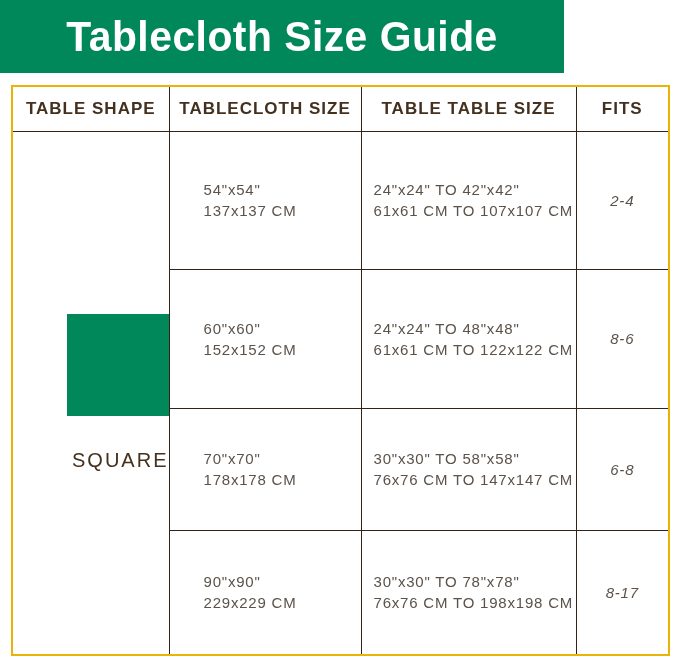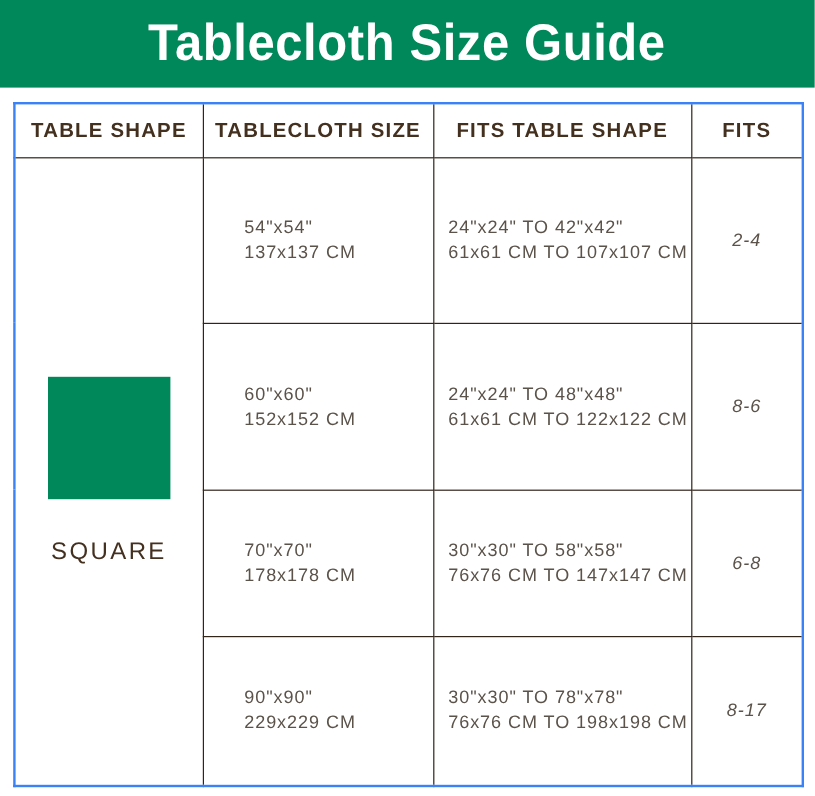--- a/index.html
+++ b/index.html
@@ -4,21 +4,21 @@
 <style>
   * { box-sizing: border-box; margin: 0; padding: 0; }
   html, body {
     width: 679px; height: 663px;
     background: #ffffff;
     font-family: "Liberation Sans", sans-serif;
     overflow: hidden;
   }
   
   .banner {
-    width: 679px; height: 73px;
+    width: 564px; height: 73px;
     background: #00875A;
     display: flex; align-items: center; justify-content: center;
   }
   .banner h1 {
     color: #ffffff;
     font-size: 43px;
     font-weight: 800;
     letter-spacing: 0.5px;
     transform: scaleX(0.95);
     white-space: nowrap;
@@ -29,21 +29,21 @@
     left: 11px; top: 85px;
     width: 657px;
     border-collapse: collapse;
     table-layout: fixed;
     background: #ffffff;
   }
   table.size-guide td, table.size-guide th {
     border: 1.5px solid #33241A;
     vertical-align: middle;
   }
-  table.size-guide { border: 2px solid #3b82f6; }
+  table.size-guide { border: 2px solid #eab308; }
   col.c1 { width: 157px; }
   col.c2 { width: 192px; }
   col.c3 { width: 215px; }
   col.c4 { width: 93px; }
   tr.hdr   { height: 45px; }
   tr.r1    { height: 138px; }
   tr.r2    { height: 139px; }
   tr.r3    { height: 122px; }
   tr.r4    { height: 125px; }
   th {
@@ -59,21 +59,21 @@
     letter-spacing: 0.8px;
     color: #5B524A;
     line-height: 21px;
   }
   td.size-cell { padding-left: 34px; }
   td.fits-cell { padding-left: 12px; }
   td.seats-cell { text-align: center; font-style: italic; }
   td.shape-cell { text-align: center; }
   .shape-wrap {
     display: flex; flex-direction: column;
-    align-items: center; justify-content: center;
+    align-items: flex-end; justify-content: center;
     gap: 34px;
   }
   .square-swatch {
     width: 102px; height: 102px;
     background: #00875A;
   }
   .shape-label {
     font-size: 20px;
     letter-spacing: 2px;
     color: #44301F;
@@ -92,21 +92,21 @@
   <colgroup>
     <col class="c1">
       <col class="c2">
       <col class="c3">
       <col class="c4">
   </colgroup>
   <thead>
     <tr class="hdr">
       <th>TABLE SHAPE</th>
       <th>TABLECLOTH SIZE</th>
-      <th>FITS TABLE SHAPE</th>
+      <th>TABLE TABLE SIZE</th>
       <th>FITS</th>
     </tr>
   </thead>
   <tbody>
     <tr class="r1">
       <td class="shape-cell" rowspan="4">
         <div class="shape-wrap">
           <div class="square-swatch"></div>
           <div class="shape-label">SQUARE</div>
         </div>

